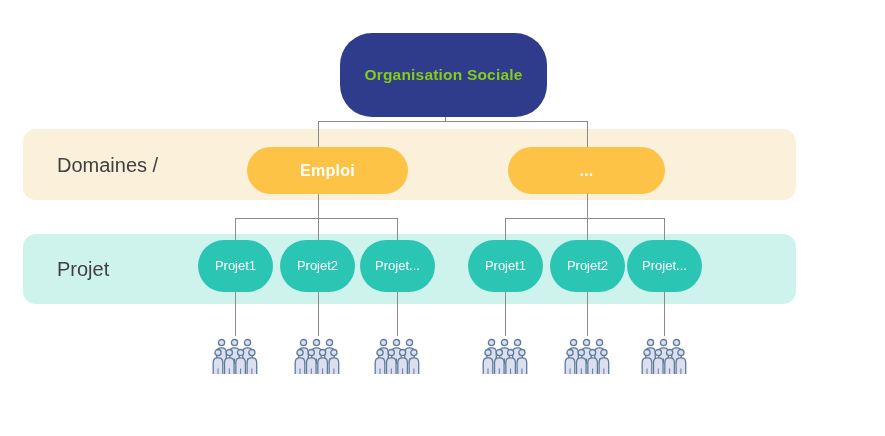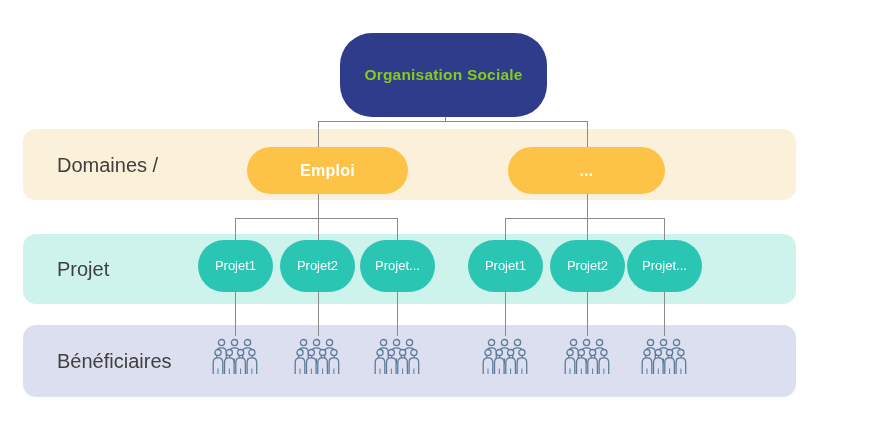--- a/index.html
+++ b/index.html
@@ -61,23 +61,20 @@
     </defs>
   </svg>
 
   <div class="band band-domaines">
     <div class="band-label">
       <div>Domaines /</div>
     </div>
   </div>
   <div class="band band-projets">
     <div class="band-label">Projet</div>
-  </div>
-  <div class="band band-beneficiaires">
-    <div class="band-label">Bénéficiaires</div>
   </div>
 
   <i class="ln v" style="left:445px;top:97px;height:24px;"></i>
   <i class="ln h" style="left:318px;top:121px;width:270px;"></i>
   <i class="ln v" style="left:318px;top:121px;height:26px;"></i>
   <i class="ln v" style="left:587px;top:121px;height:26px;"></i>
 
   <i class="ln v" style="left:318px;top:194px;height:24px;"></i>
   <i class="ln h" style="left:235px;top:218px;width:163px;"></i>
   <i class="ln v" style="left:235px;top:218px;height:22px;"></i>

